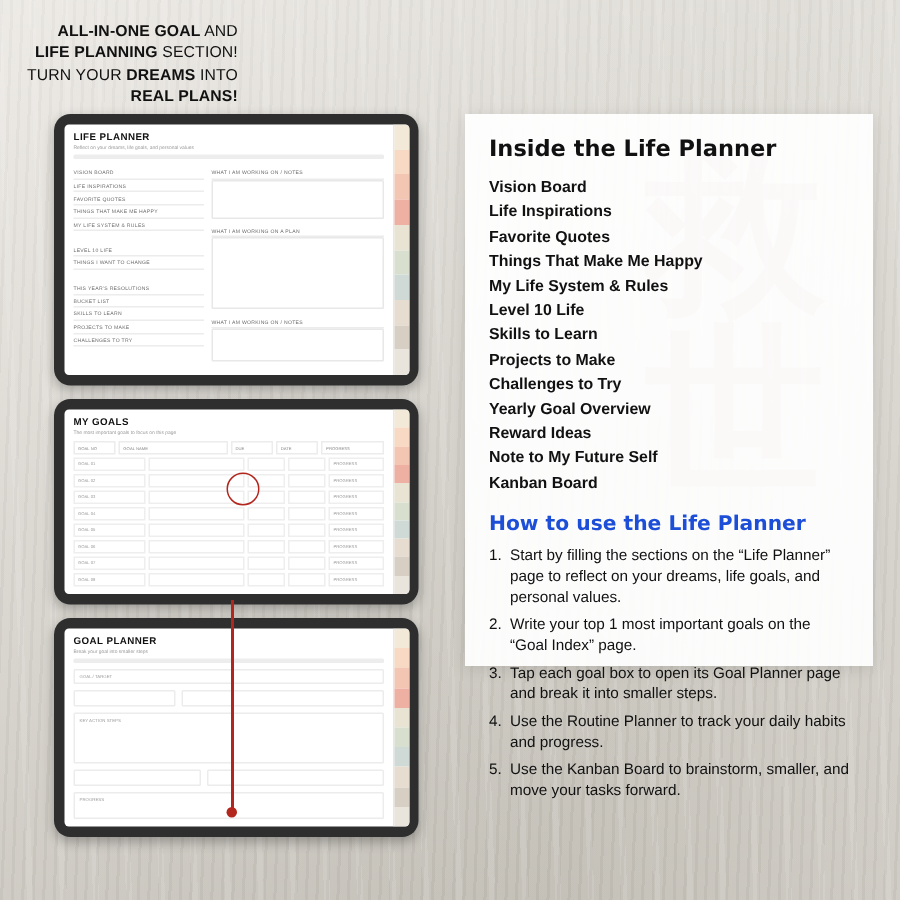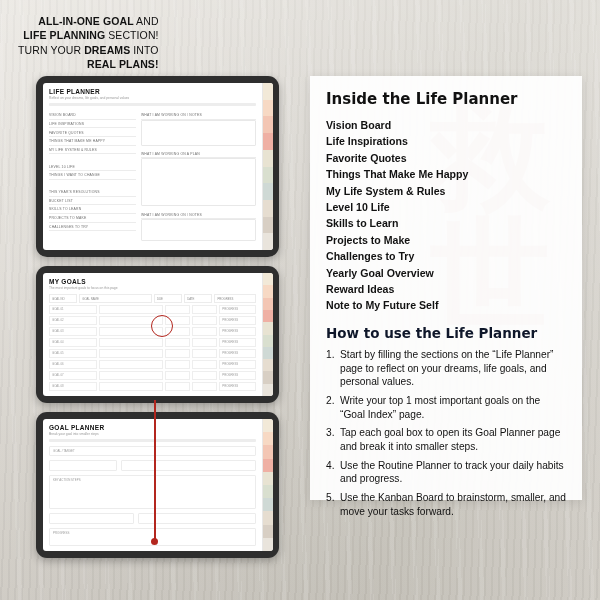--- a/index.html
+++ b/index.html
@@ -105,27 +105,27 @@
   .marker {
     position: absolute; left: 108px; top: 42px;
     width: 22px; height: 22px; border: 1.6px solid #b3261e; border-radius: 50%;
   }
   .connector { position: absolute; left: 118px; top: 324px; width: 1.6px; height: 142px; background: #b3261e; }
   .connector-dot { position: absolute; left: 115px; top: 462px; width: 7px; height: 7px; border-radius: 50%; background: #b3261e; }
 
   
   .card {
     position: absolute; right: 18px; top: 76px;
-    width: 272px; height: 424px;
+    width: 272px; height: 368px;
     background: rgba(255,255,255,0.93);
     padding: 14px 16px 10px 16px;
     box-shadow: 0 2px 10px rgba(0,0,0,0.10);
   }
   .card h2 { font-size: 15px; font-weight: bold; color: #111; margin-bottom: 9px; font-family: "DejaVu Sans", sans-serif; }
-  .card h3 { font-size: 13.5px; font-weight: bold; color: #0f172a; margin: 11px 0 7px; font-family: "DejaVu Sans", sans-serif; }
+  .card h3 { font-size: 13.5px; font-weight: bold; color: #1d4ed8; margin: 11px 0 7px; font-family: "DejaVu Sans", sans-serif; }
   .feature-list { list-style: none; }
   .feature-list li { font-size: 10.6px; font-weight: bold; color: #111; line-height: 1.55; }
   .howto { list-style: none; counter-reset: step; }
   .howto li {
     counter-increment: step;
     position: relative;
     padding-left: 14px;
     font-size: 10.2px;
     line-height: 1.34;
     color: #111;
@@ -343,20 +343,21 @@
     <li>Favorite Quotes</li>
     <li>Things That Make Me Happy</li>
     <li>My Life System &amp; Rules</li>
     <li>Level 10 Life</li>
     <li>Skills to Learn</li>
     <li>Projects to Make</li>
     <li>Challenges to Try</li>
     <li>Yearly Goal Overview</li>
     <li>Reward Ideas</li>
     <li>Note to My Future Self</li>
+    <li>Kanban Board</li>
   </ul>
   <h3>How to use the Life Planner</h3>
   <ol class="howto">
     <li>Start by filling the sections on the “Life Planner” page to reflect on your dreams, life goals, and personal values.</li>
     <li>Write your top 1 most important goals on the “Goal Index” page.</li>
     <li>Tap each goal box to open its Goal Planner page and break it into smaller steps.</li>
     <li>Use the Routine Planner to track your daily habits and progress.</li>
     <li>Use the Kanban Board to brainstorm, smaller, and move your tasks forward.</li>
   </ol>
 </div>

